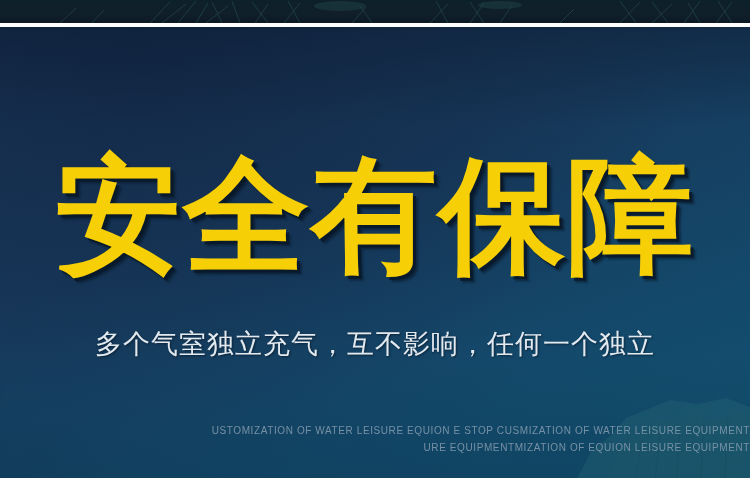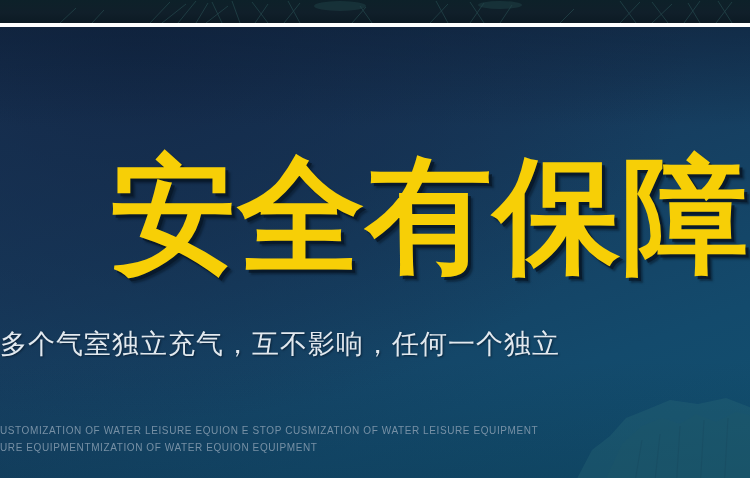--- a/index.html
+++ b/index.html
@@ -79,59 +79,59 @@
     opacity: 0.55;
     pointer-events: none;
   }
 
   
   .headline {
     position: absolute;
     left: 0;
     top: 118px;
     width: 750px;
-    text-align: right;
+    text-align: center;
     font-family: "DejaVu Sans", "Liberation Sans", sans-serif;
     font-weight: bold;
     font-size: 126px;
     line-height: 142px;
     letter-spacing: 2px;
     color: #F7CF06;
     text-shadow:
        3px 3px 0 rgba(8,23,40,0.85),
        5px 5px 2px rgba(8,23,40,0.55);
     white-space: nowrap;
   }
 
   
   .subtitle {
     position: absolute;
     left: 0;
     top: 295px;
     width: 750px;
-    text-align: left;
+    text-align: center;
     color: #e2e9ef;
     font-family: "DejaVu Sans", "Liberation Sans", sans-serif;
     font-size: 27px;
     line-height: 43px;
     letter-spacing: 1px;
     text-shadow: 1px 1px 2px rgba(6,20,36,0.65);
   }
   .subtitle .line {
     display: block;
     white-space: nowrap;
   }
 
   
   .eng {
     position: absolute;
     left: 0;
     top: 395px;
     width: 750px;
-    text-align: left;
+    text-align: right;
     color: #7f97ab;
     font-family: "Liberation Sans", sans-serif;
     font-size: 10px;
     line-height: 17px;
     letter-spacing: 0.6px;
     opacity: 0.92;
   }
   .eng .line {
     display: block;
     white-space: nowrap;
@@ -201,17 +201,17 @@
     </svg>
 
     <div class="headline">安全有保障</div>
 
     <div class="subtitle">
       <span class="line">多个气室独立充气，互不影响，任何一个独立</span>
     </div>
 
     <div class="eng">
       <span class="line">USTOMIZATION OF WATER LEISURE EQUION E STOP CUSMIZATION OF WATER LEISURE EQUIPMENT</span>
-      <span class="line">URE EQUIPMENTMIZATION OF WATER EQUION EQUIPMENT</span>
+      <span class="line">URE EQUIPMENTMIZATION OF EQUION LEISURE EQUIPMENT</span>
     </div>
 
   </div>
 </div>
 
 </body></html>

